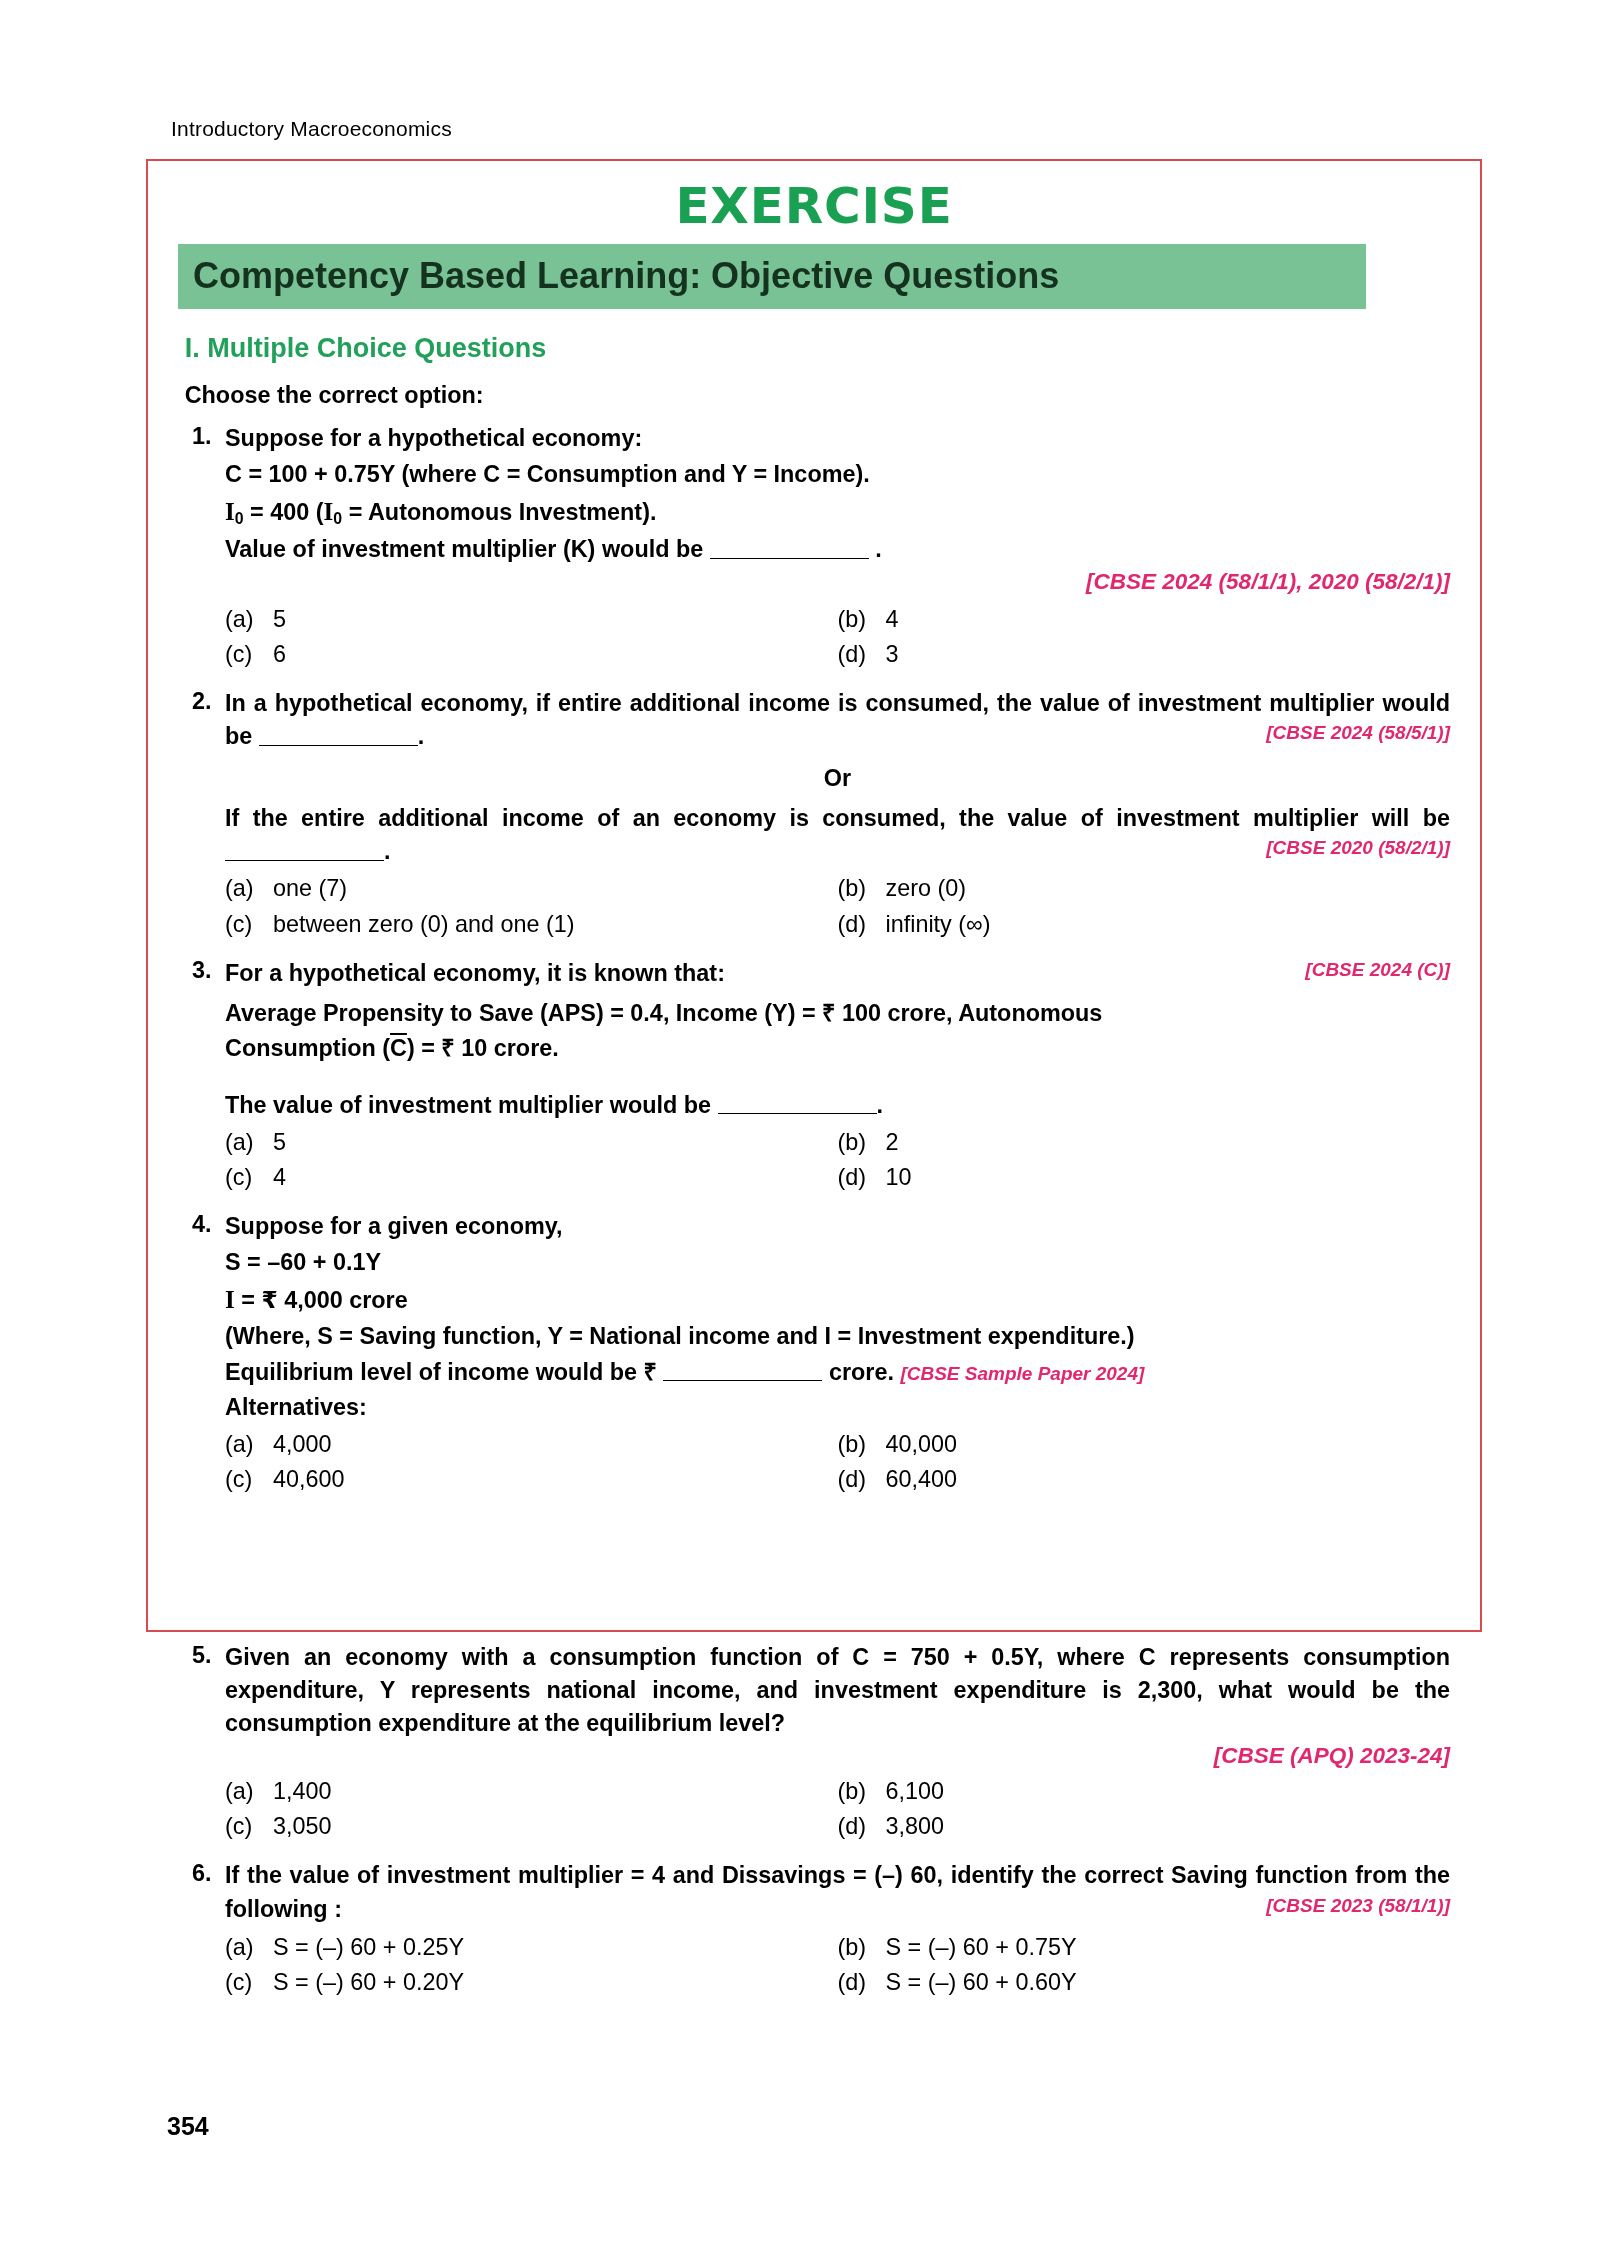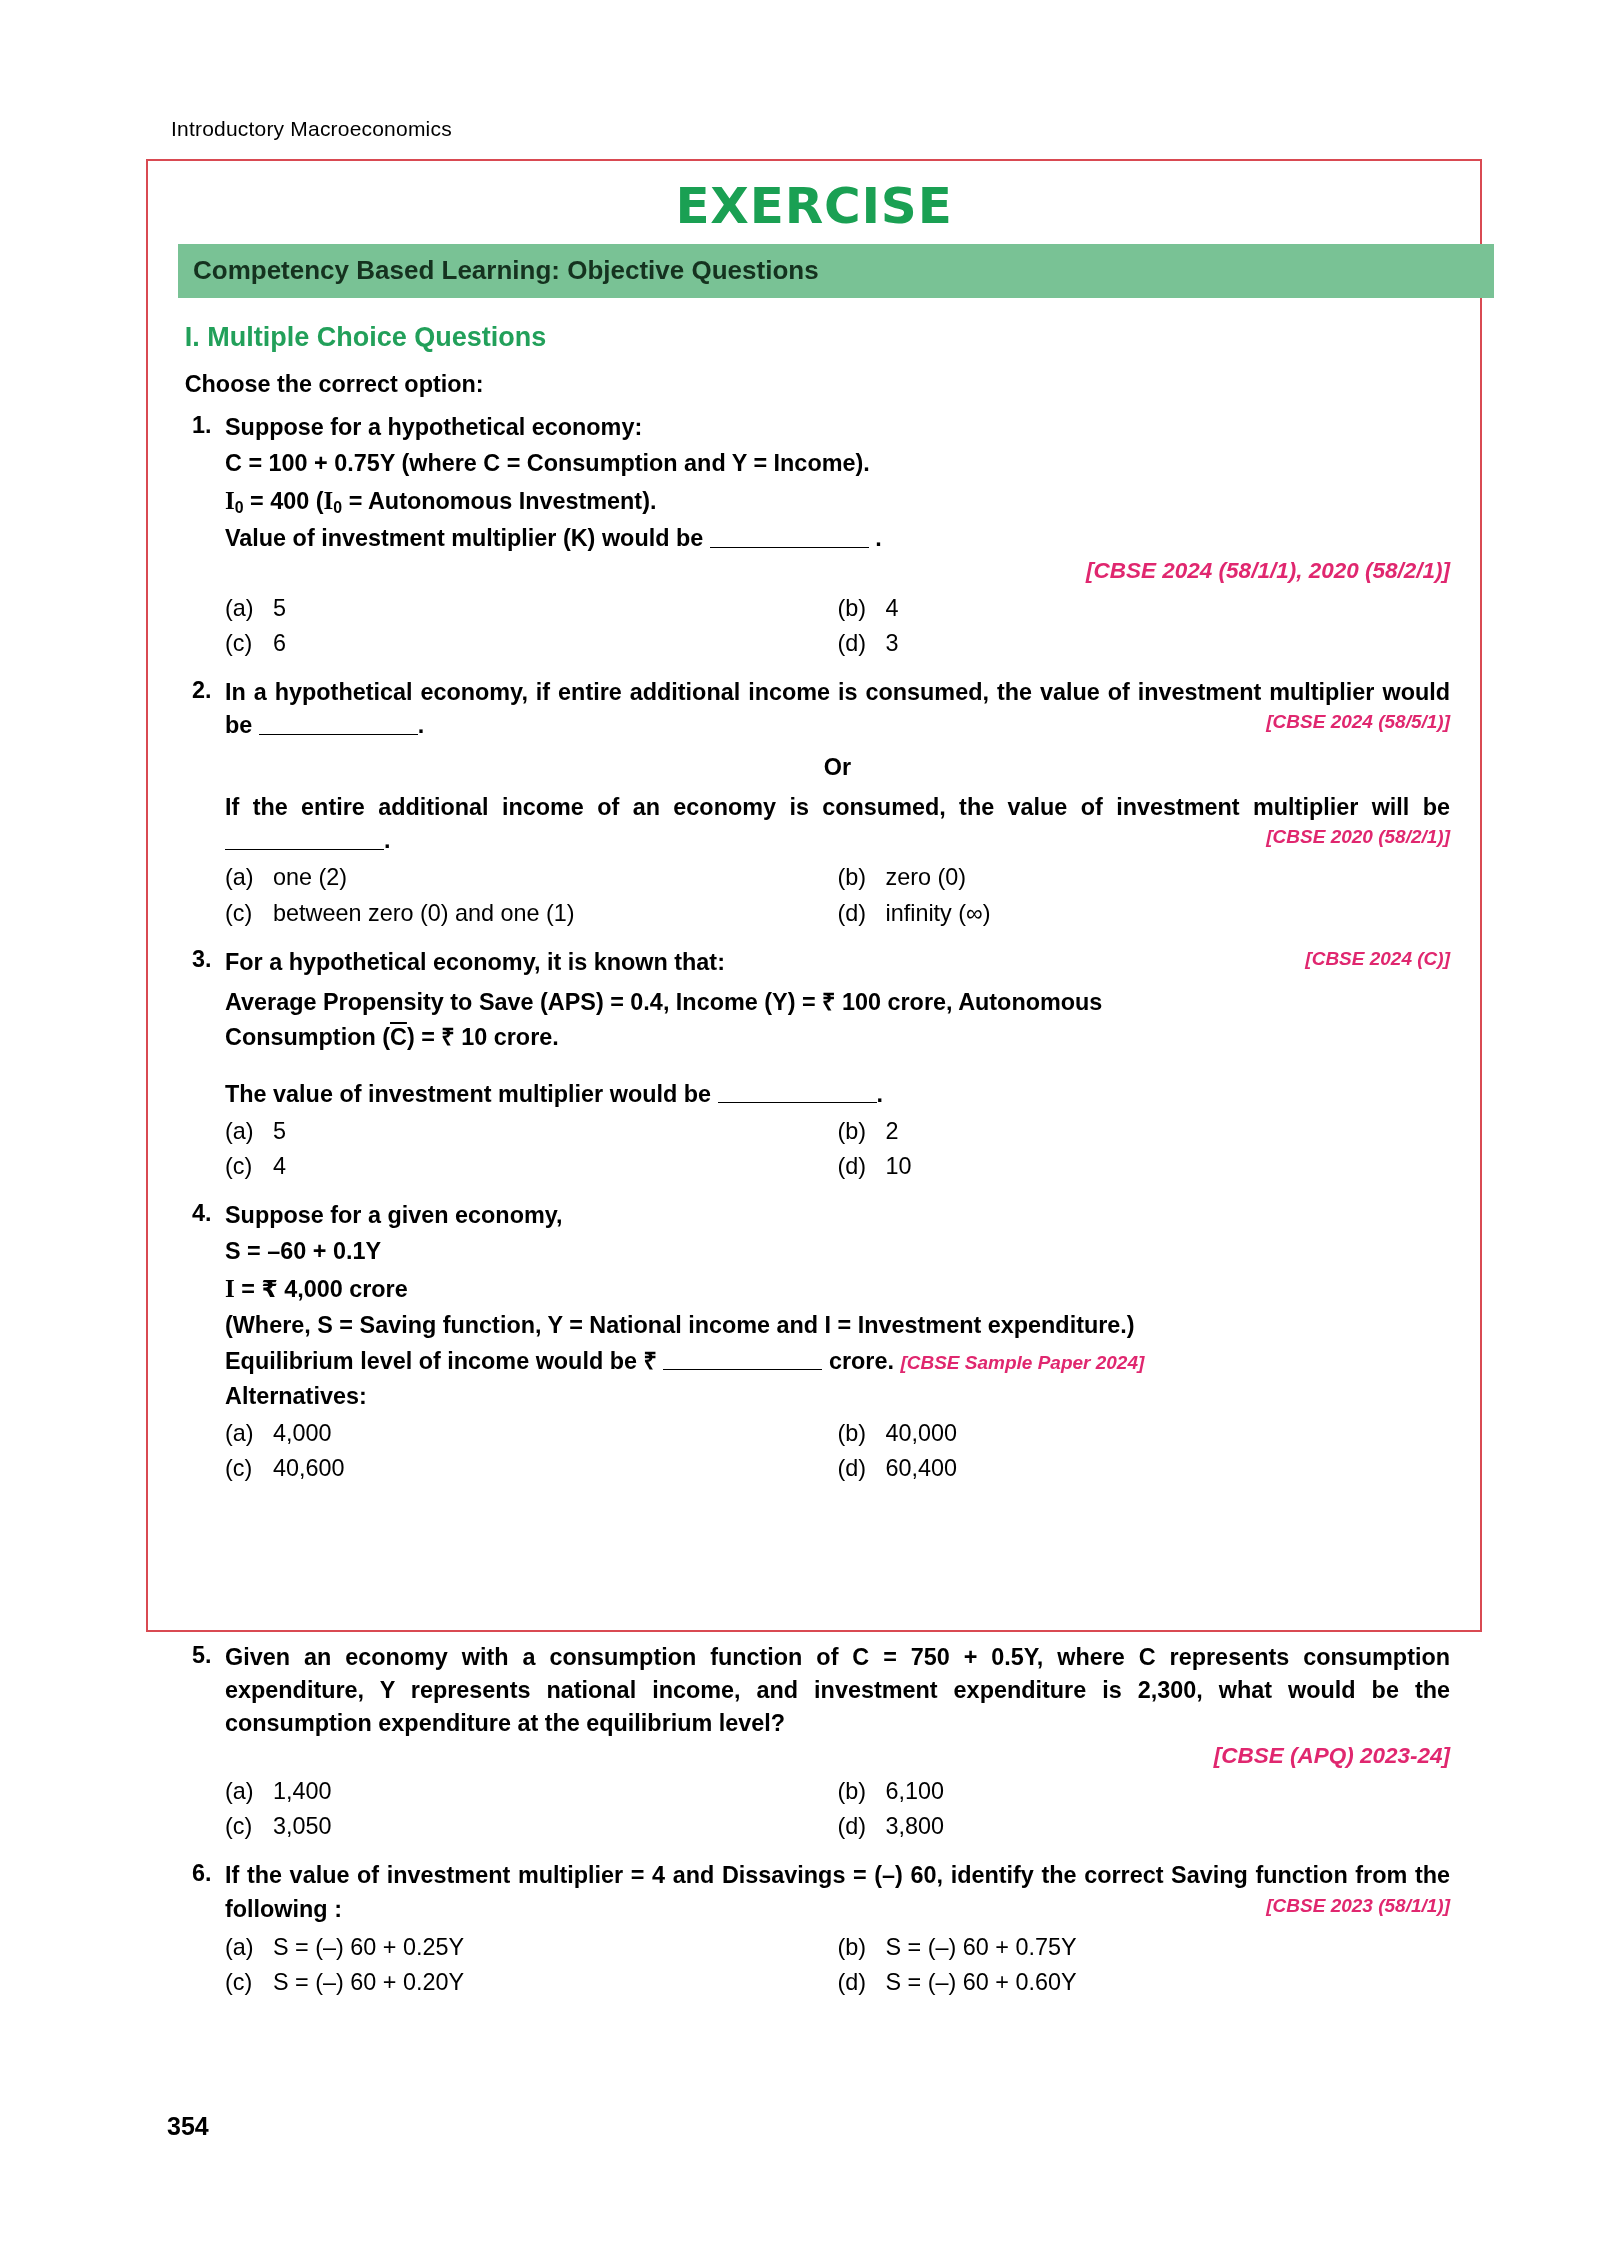--- a/index.html
+++ b/index.html
@@ -52,24 +52,24 @@
     color: #1aa053;
     font-size: 50px;
     font-weight: bold;
     letter-spacing: 0.8px;
     margin: 18.4px 0 8.3px 0;
     font-family: "DejaVu Sans", sans-serif;
   }
   .green-bar {
     background: #79c295;
     color: #15321f;
-    font-size: 26px;
+    font-size: 36px;
     font-weight: bold;
     padding: 11px 15px 12.5px 15px;
-    width: 1316px;
+    width: 1188px;
     box-sizing: border-box;
     margin: 5px 0 0 0;
   }
   .section-title {
     color: #22a05a;
     font-size: 27px;
     font-weight: bold;
     margin: 23.4px 0 0 6.7px;
   }
   .choose {
@@ -235,21 +235,21 @@
             <span class="blank"></span><span>.</span>
             <span style="float:right;" class="cite">[CBSE 2024 (58/5/1)]</span>
           </div>
           <div class="line center" style="margin-top:8.3px;">Or</div>
           <div class="line just-full" style="margin-top:6.7px;">
             <span>If the entire additional income of an economy is consumed, the value of investment multiplier will be</span>
             <span class="blank"></span><span>.</span>
             <span style="float:right;" class="cite">[CBSE 2020 (58/2/1)]</span>
           </div>
           <div class="opts" style="margin-top:3.3px;">
-            <div class="opt"><span class="lab">(a)</span><span>one (2)</span></div>
+            <div class="opt"><span class="lab">(a)</span><span>one (7)</span></div>
             <div class="opt"><span class="lab">(b)</span><span>zero (0)</span></div>
             <div class="opt"><span class="lab">(c)</span><span>between zero (0) and one (1)</span></div>
             <div class="opt"><span class="lab">(d)</span><span>infinity (∞)</span></div>
           </div>
         </div>
       </div>
 
       <div class="q" style="margin-top:15px;">
         <div class="q-num">3.</div>
         <div class="q-body">

